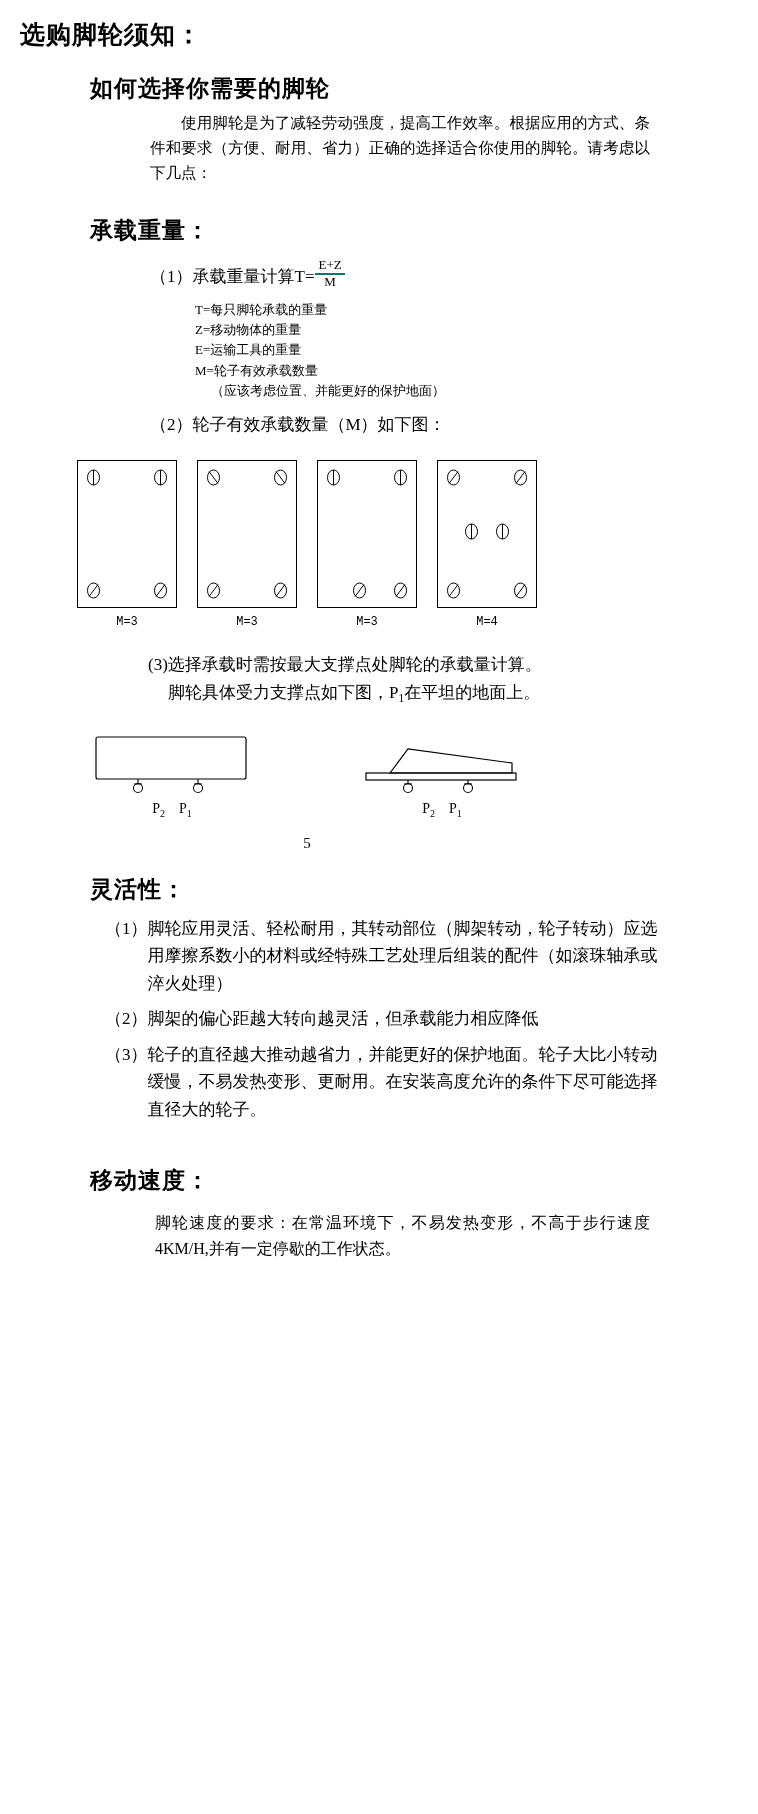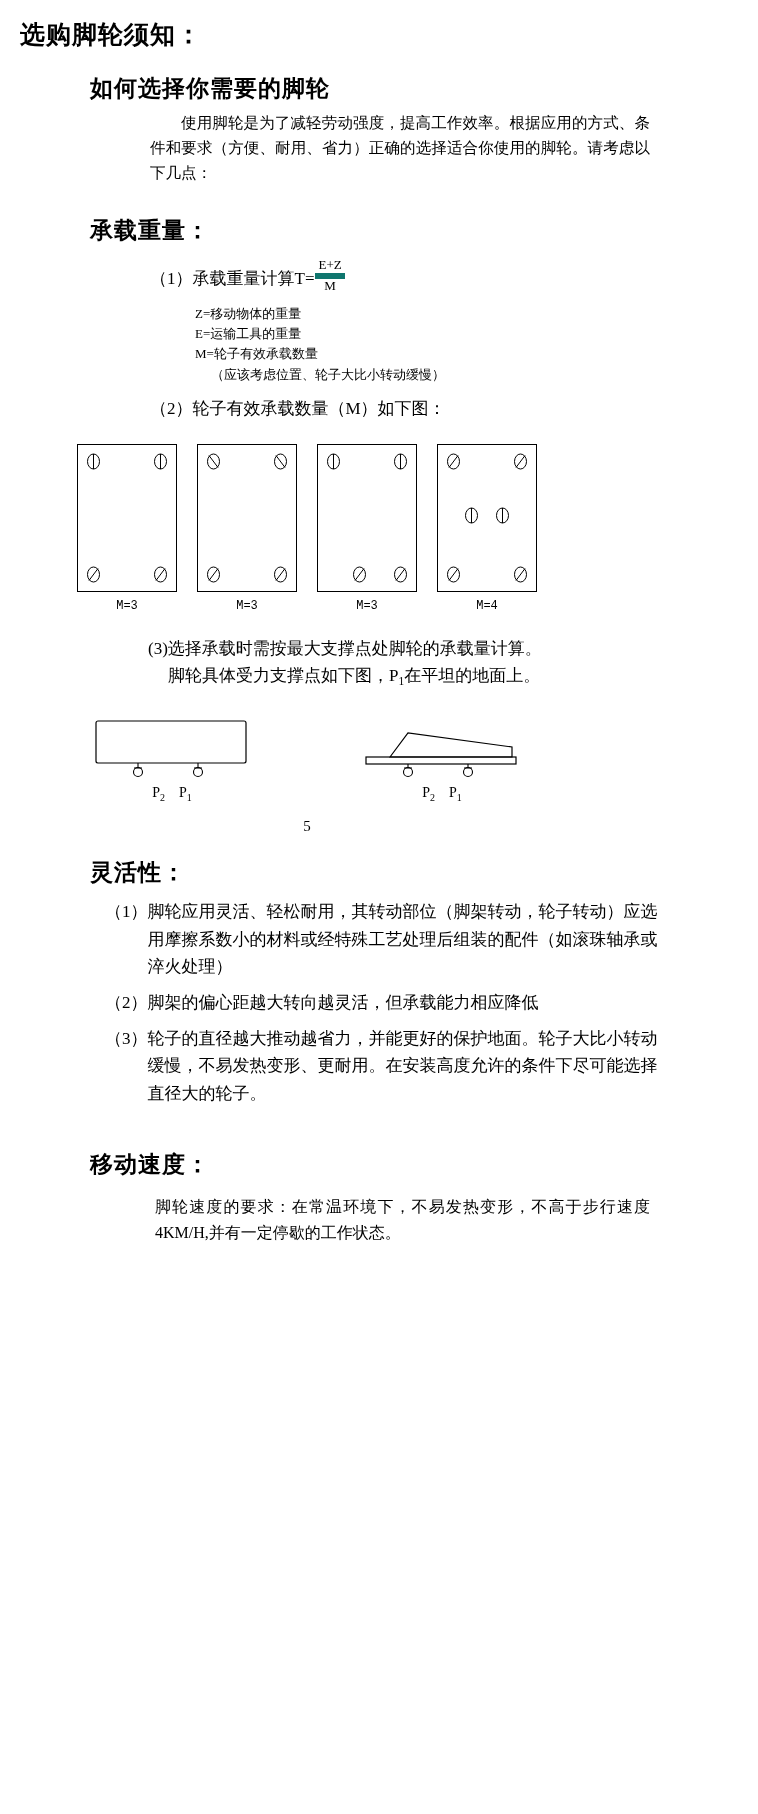--- a/index.html
+++ b/index.html
@@ -71,21 +71,21 @@
     align-items: center;
     vertical-align: middle;
     font-size: 13px;
     line-height: 1.15;
     margin-left: 1px;
     position: relative;
     top: -2px;
   }
   .frac .num {
     padding: 0 3px;
-    border-bottom: 6px solid #0f766e;
+    border-bottom: 2px solid #0f766e;
   }
   .frac .den {
     padding: 0 3px;
   }
   .defs {
     margin: 8px 0 0 175px;
     font-size: 13px;
     line-height: 1.55;
   }
   .defs .note {
@@ -191,24 +191,25 @@
   <div class="formula-line">
     <span class="lbl">（1）</span>
     <span class="lbl">承载重量计算T=</span>
     <span class="frac">
       <span class="num">E+Z</span>
       <span class="den">M</span>
     </span>
   </div>
 
   <div class="defs">
+    <div>T=每只脚轮承载的重量</div>
     <div>Z=移动物体的重量</div>
     <div>E=运输工具的重量</div>
     <div>M=轮子有效承载数量</div>
-    <div class="note">（应该考虑位置、轮子大比小转动缓慢）</div>
+    <div class="note">（应该考虑位置、并能更好的保护地面）</div>
   </div>
 
   <div class="list-item">
     <span class="marker">（2）</span>
     <span class="body">轮子有效承载数量（M）如下图：</span>
   </div>
 
   <div class="figure-row">
 
     <div class="box-fig">

